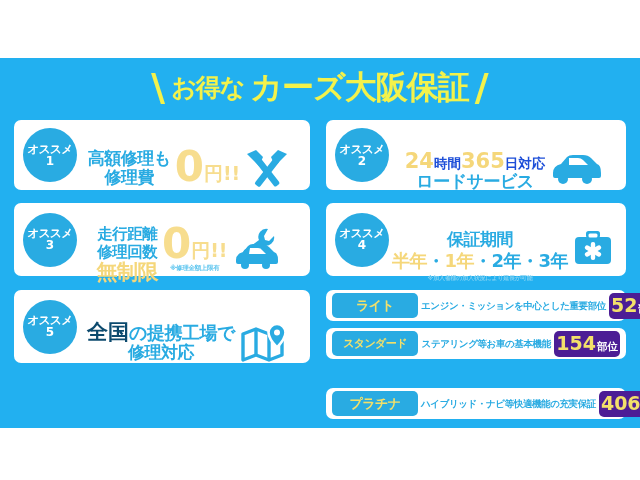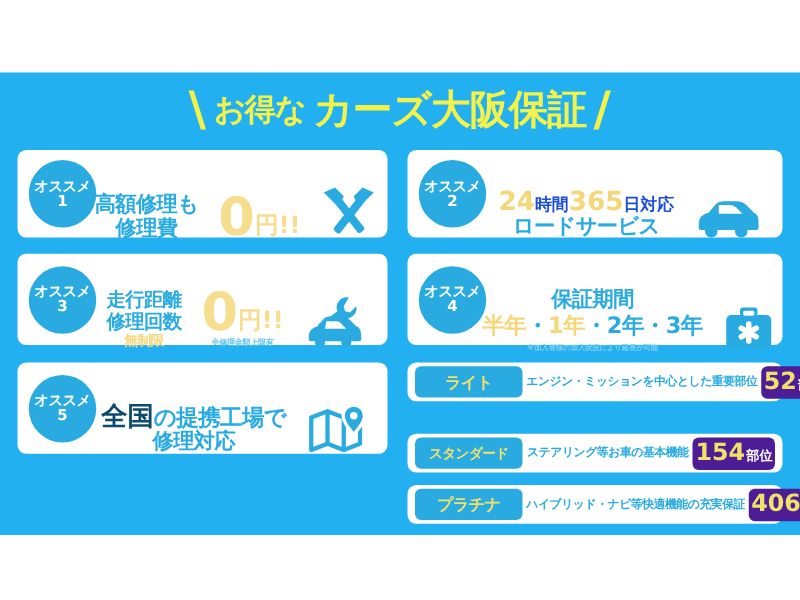--- a/index.html
+++ b/index.html
@@ -51,27 +51,27 @@
     flex:0 0 auto;width:54px;height:54px;border-radius:50%;
     background:#29abe2;color:#ffffff;
     display:flex;flex-direction:column;align-items:center;justify-content:center;
     margin-left:9px;
   }
   .badge .b-word{font-size:11.5px;font-weight:700;line-height:1.05;letter-spacing:-0.5px;}
   .badge .b-num{font-size:12px;font-weight:700;line-height:1.05;}
 
   
   .cbody{
-    flex:1 1 auto;display:flex;align-items:flex-end;justify-content:center;
-    gap:16px;padding:0 2px;min-width:0;margin-top:32px;
+    flex:1 1 auto;display:flex;align-items:flex-start;justify-content:center;
+    gap:4px;padding:0 2px;min-width:0;margin-top:32px;
   }
   .txtblk{display:flex;flex-direction:column;align-items:center;line-height:1.12;}
   .blue-l{color:#29abe2;font-size:17px;font-weight:700;letter-spacing:-0.5px;white-space:nowrap;}
   .blue-m{color:#29abe2;font-size:15.5px;font-weight:700;letter-spacing:-0.5px;white-space:nowrap;}
-  .yellow-l{color:#f5d77a;font-size:11px;font-weight:700;letter-spacing:-0.5px;white-space:nowrap;}
+  .yellow-l{color:#f5d77a;font-size:21px;font-weight:700;letter-spacing:-0.5px;white-space:nowrap;}
 
   
   .price{display:flex;align-items:flex-end;color:#f7dd8e;white-space:nowrap;}
   .price .zero{font-size:42px;font-weight:700;line-height:0.88;}
   .price .yen{font-size:19px;font-weight:700;line-height:1;padding-bottom:3px;}
   .price-wrap{display:flex;flex-direction:column;align-items:center;}
   .fine{
     color:#5fc6ef;font-size:6.5px;font-weight:700;letter-spacing:-0.3px;
     white-space:nowrap;margin-top:1px;
   }
@@ -95,21 +95,21 @@
 
   .icon{flex:0 0 auto;display:flex;align-items:center;justify-content:center;margin-right:9px;}
 
   
   .plan{
     position:absolute;left:326px;width:300px;height:31px;
     background:#ffffff;border-radius:7px;
     display:flex;align-items:center;box-sizing:border-box;padding:0 6px;
   }
   #plan1{top:290px;}
-  #plan2{top:347px;}
+  #plan2{top:328px;}
   #plan3{top:388px;}
   .plan-name{
     flex:0 0 auto;width:86px;height:25px;border-radius:5px;background:#29abe2;
     color:#f3e06a;font-size:13px;font-weight:700;letter-spacing:-0.6px;
     display:flex;align-items:center;justify-content:center;
   }
   .plan-name.small{font-size:11px;}
   .plan-desc{
     flex:1 1 auto;display:flex;flex-direction:row;align-items:center;justify-content:center;
     color:#29abe2;font-size:9.5px;font-weight:700;line-height:1.25;letter-spacing:-0.4px;

